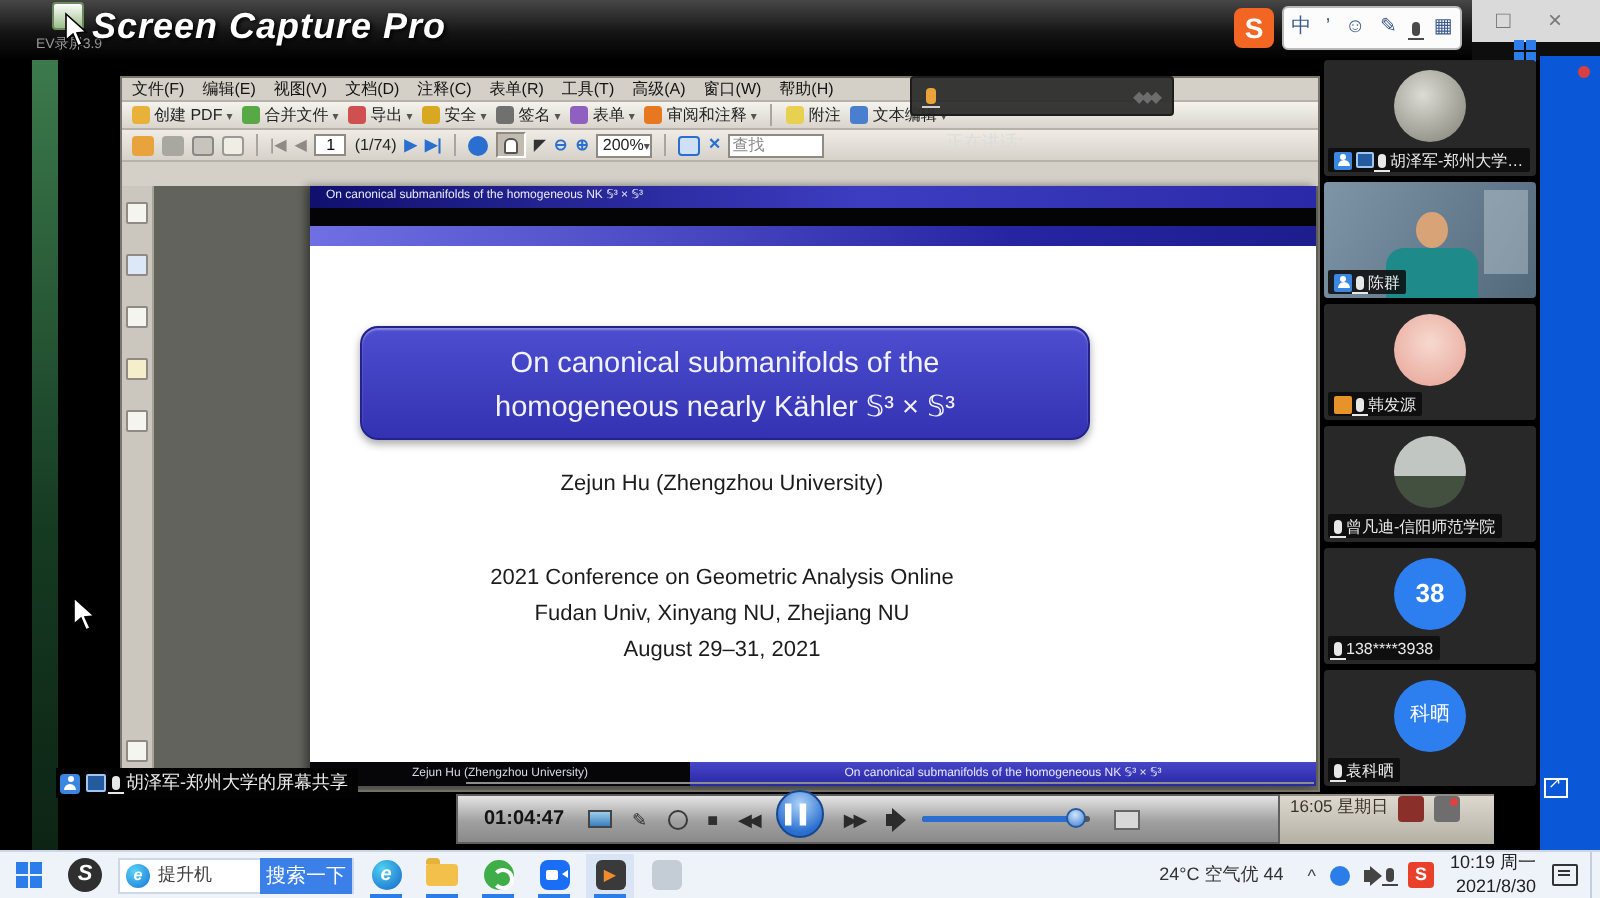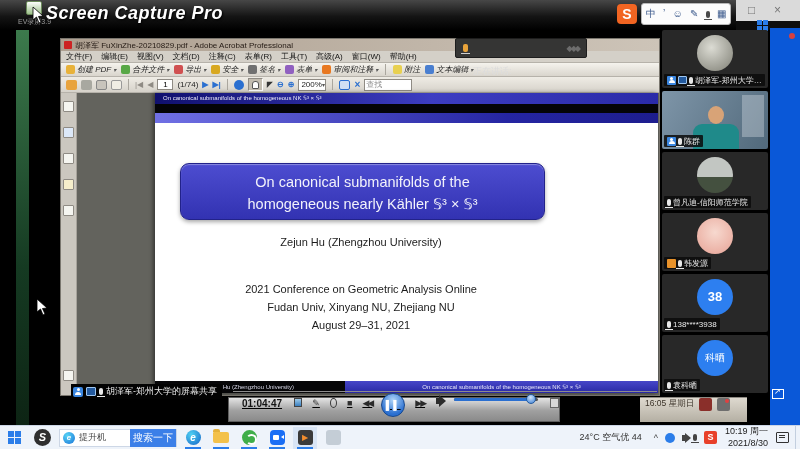--- a/index.html
+++ b/index.html
@@ -33,21 +33,21 @@
   #green-sliver { left:16px; top:30px; width:13px; height:395px; background:linear-gradient(#3c7a4c,#153a22 60%,#0d2414); }
   #blue-strip { left:770px; top:28px; width:30px; height:397px; background:#0a58d8; }
   #pin-dot { left:789px; top:33px; width:6px; height:6px; border-radius:50%; background:#d84040; }
 
   
   #acrobat { left:60px; top:38px; width:600px; height:358px; background:#d4d0c8; border:1px solid #7a766e; }
   .ac-title { height:12px; background:linear-gradient(90deg,#ad9f90,#cdc4b8); display:flex; align-items:center; padding-left:3px; font-size:8px; color:#241a14; white-space:nowrap; overflow:hidden; }
   .pdf-ico { width:8px; height:8px; background:#cc2222; border-radius:1px; margin-right:3px; flex:none; }
   .ac-menu { height:12px; background:#d4d0c8; border-bottom:1px solid #b6b2aa; display:flex; align-items:center; gap:9px; padding-left:5px; font-size:8px; color:#141414; white-space:nowrap; }
   .ac-tb1 { height:14px; background:linear-gradient(#f5f3ed,#d9d5cd); border-bottom:1px solid #b6b2aa; display:flex; align-items:center; gap:5px; padding-left:5px; font-size:8px; color:#232323; white-space:nowrap; }
-  .tb-btn { display:flex; align-items:center; gap:2px;font-style:italic; }
+  .tb-btn { display:flex; align-items:center; gap:2px; }
   .tb-ico { width:9px; height:9px; border-radius:2px; flex:none; }
   .car { font-size:6px; color:#555; }
   .vsep { width:1px; height:11px; background:#aaa69e; margin:0 2px; }
   .ac-tb2 { height:16px; background:linear-gradient(#efece5,#d6d2ca); border-bottom:1px solid #b6b2aa; display:flex; align-items:center; gap:4px; padding-left:5px; font-size:8px; color:#232323; white-space:nowrap; }
   .mini-ico { width:11px; height:10px; border-radius:2px; flex:none; }
   .nav-g { color:#8f8b84; font-size:8px; }
   .nav-b { color:#2a6fd0; font-size:8px; font-weight:bold; }
   .pg { width:16px; height:11px; font-size:8px; text-align:center; border:1px solid #8f8b84; background:#fff; font-family:"Liberation Sans",sans-serif; }
   .tool-pressed { width:15px; height:13px; background:#c2bcb0; border:1px solid #8f8b84; border-right-color:#fff; border-bottom-color:#fff; display:flex; align-items:center; justify-content:center; }
   .hand-g { width:7px; height:8px; background:#fdfdfd; border-radius:3px 3px 1px 1px; border:1px solid #555; }
@@ -71,32 +71,32 @@
   .sf-blue { flex:1; height:12px; background:linear-gradient(#4646c8,#2828a4); color:#e8e8fa; font-size:6px; line-height:12px; text-align:center; white-space:nowrap; overflow:hidden; }
 
   
   #speaking { left:455px; top:38px; width:132px; height:20px; background:rgba(45,45,45,.95); border:1px solid #1d1d1d; border-radius:2px; display:flex; align-items:center; gap:5px; padding:0 7px; z-index:5; }
   #speaking .sp-mic { width:5px; height:8px; background:#e8a33a; border-radius:2px; position:relative; flex:none; }
   #speaking .sp-mic::after { content:""; position:absolute; left:-2px; bottom:-2px; width:9px; height:1px; background:#cfcfcf; }
   #speaking .sp-txt { color:#dcdcdc; font-size:9px; white-space:nowrap;margin-top:47px; }
   #speaking .sp-logo { margin-left:auto; color:#6d6d6d; font-size:8px; letter-spacing:-2px; }
 
   
-  #share-banner { left:28px; top:384px; height:15px; background:#020202; display:flex; align-items:center; gap:3px; padding:0 5px 0 2px; z-index:6;margin-left:43px; }
+  #share-banner { left:28px; top:384px; height:15px; background:#020202; display:flex; align-items:center; gap:3px; padding:0 5px 0 2px; z-index:6; }
   .b-person { width:10px; height:10px; background:#3a86e0; border-radius:2px; position:relative; flex:none; }
   .b-person::before { content:""; position:absolute; left:3.5px; top:1.5px; width:3px; height:3px; background:#fff; border-radius:50%; }
   .b-person::after { content:""; position:absolute; left:2px; top:5px; width:6px; height:3.5px; background:#fff; border-radius:3px 3px 0 0; }
   .b-screen { width:10px; height:9px; border:1px solid #9ec6f0; background:#245a9e; border-radius:1px; flex:none; }
   .mic-w { width:4px; height:7px; background:#e8e8e8; border-radius:2px; position:relative; flex:none; }
   .mic-w::after { content:""; position:absolute; left:-2px; bottom:-2px; width:8px; height:1px; background:#e8e8e8; }
   #share-banner .b-txt { color:#ececec; font-size:9px; white-space:nowrap; }
   #share-line { left:233px; top:391px; width:424px; height:1px; background:#8d8d8d; z-index:5; }
 
   
-  #player { left:228px; top:397px; width:332px; height:25px; background:linear-gradient(#e4e4e4,#a0a0a0 55%,#8a8a8a); border:1px solid #5f5f5f; display:flex; z-index:6;text-decoration:underline; }
+  #player { left:228px; top:397px; width:412px; height:25px; background:linear-gradient(#e4e4e4,#a0a0a0 55%,#8a8a8a); border:1px solid #5f5f5f; display:flex; align-items:center; z-index:6; }
   #player .p-time { margin-left:13px; font-size:10px; font-weight:bold; color:#141414; }
   .p-ic { margin-left:10px; font-size:9px; color:#2f2f2f; line-height:10px; }
   .p-img { margin-left:12px; width:12px; height:9px; background:linear-gradient(#9ecbea,#3a7fc0); border:1px solid #444; }
   .p-circ { margin-left:10px; width:10px; height:10px; border:1.5px solid #3a3a3a; border-radius:50%; }
   .p-rw, .p-ff { letter-spacing:-2px; font-size:9px; color:#2b2b2b; }
   #pause-btn { margin-left:9px; width:24px; height:24px; margin-top:-5px; border-radius:50%; background:radial-gradient(circle at 50% 28%, #aed4f8, #2a6fd0 72%); border:1px solid #17488e; color:#fff; display:flex; align-items:center; justify-content:center; font-size:9px; letter-spacing:1px; flex:none; }
   .spk { margin-left:11px; width:4px; height:6px; background:#2c2c2c; position:relative; flex:none; }
   .spk::before { content:""; position:absolute; left:3px; top:-3px; border:6px solid transparent; border-left:7px solid #2c2c2c; }
   .vol-track { margin-left:14px; width:84px; height:3px; background:#555; border-radius:2px; position:relative; flex:none; }
   .vol-fill { position:absolute; left:0; top:0; height:3px; width:76px; background:#2a6fd0; border-radius:2px; }
@@ -209,24 +209,20 @@
       <i></i>
       <i></i>
       <i></i>
     </div>
 
   <div class="abs" id="green-sliver"></div>
   <div class="abs" id="blue-strip"></div>
   <div class="abs" id="pin-dot"></div>
 
   <div class="abs" id="acrobat">
-    <div class="ac-title">
-      <span class="pdf-ico"></span>
-      <span>胡泽军 FuXinZhe-20210829.pdf - Adobe Acrobat Professional</span>
-    </div>
     <div class="ac-menu">
       <span>文件(F)</span>
       <span>编辑(E)</span>
       <span>视图(V)</span>
       <span>文档(D)</span>
       <span>注释(C)</span>
       <span>表单(R)</span>
       <span>工具(T)</span>
       <span>高级(A)</span>
       <span>窗口(W)</span>
@@ -394,32 +390,32 @@
       <div class="win"></div>
       <div class="head"></div>
       <div class="shirt"></div>
       <div class="t-label">
         <span class="p-ic-sm"></span>
         <span class="mic-w"></span>
         <span class="nm">陈群</span>
       </div>
     </div>
     <div class="tile">
+      <div class="avatar av-face"></div>
+      <div class="t-label">
+        <span class="hand-ic"></span>
+        <span class="mic-w"></span>
+        <span class="nm">韩发源</span>
+      </div>
+    </div>
+    <div class="tile">
       <div class="avatar av-scene"></div>
       <div class="t-label">
         <span class="mic-w"></span>
         <span class="nm">曾凡迪-信阳师范学院</span>
-      </div>
-    </div>
-    <div class="tile">
-      <div class="avatar av-face"></div>
-      <div class="t-label">
-        <span class="hand-ic"></span>
-        <span class="mic-w"></span>
-        <span class="nm">韩发源</span>
       </div>
     </div>
     <div class="tile">
       <div class="avatar av-blue av-num">38</div>
       <div class="t-label">
         <span class="mic-w"></span>
         <span class="nm">138****3938</span>
       </div>
     </div>
     <div class="tile">

